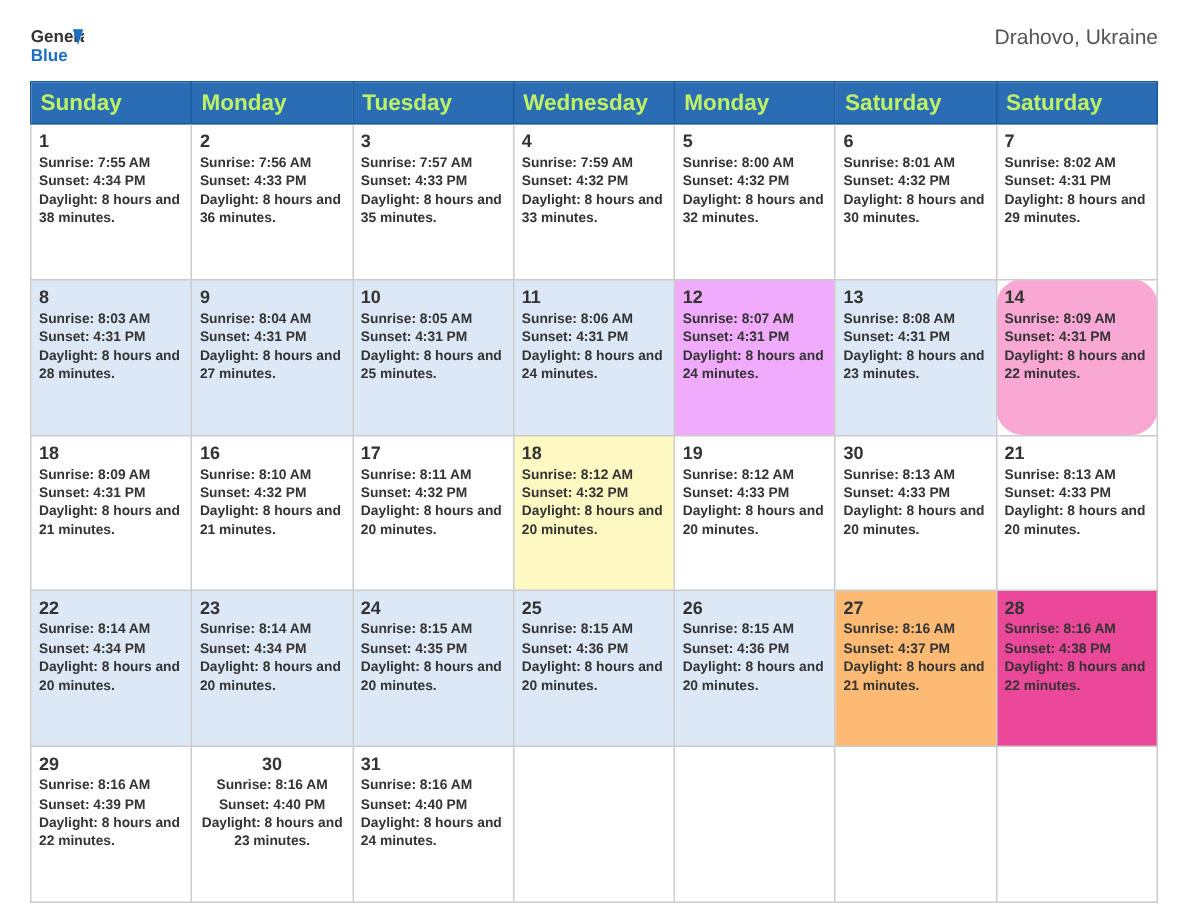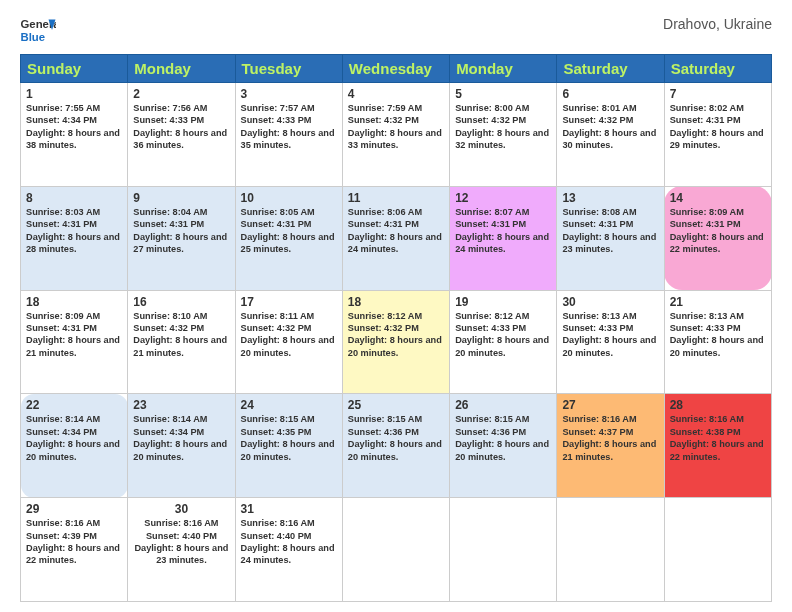--- a/index.html
+++ b/index.html
@@ -202,21 +202,21 @@
           <td style="background: rgb(255, 255, 255);">
             <span class="day-num">30</span>
             <div class="day-info">Sunrise: 8:13 AM<br>Sunset: 4:33 PM<br>Daylight: 8 hours and 20 minutes.</div>
           </td>
           <td style="background: rgb(255, 255, 255);">
             <span class="day-num">21</span>
             <div class="day-info">Sunrise: 8:13 AM<br>Sunset: 4:33 PM<br>Daylight: 8 hours and 20 minutes.</div>
           </td>
         </tr>
         <tr>
-          <td style="background: rgb(220, 232, 245); border-radius: 13px;">
+          <td style="background: rgb(220, 232, 245);">
             <span class="day-num">22</span>
             <div class="day-info">Sunrise: 8:14 AM<br>Sunset: 4:34 PM<br>Daylight: 8 hours and 20 minutes.</div>
           </td>
           <td style="background: rgb(220, 232, 245);">
             <span class="day-num">23</span>
             <div class="day-info">Sunrise: 8:14 AM<br>Sunset: 4:34 PM<br>Daylight: 8 hours and 20 minutes.</div>
           </td>
           <td style="background: rgb(220, 232, 245);">
             <span class="day-num">24</span>
             <div class="day-info">Sunrise: 8:15 AM<br>Sunset: 4:35 PM<br>Daylight: 8 hours and 20 minutes.</div>
@@ -226,21 +226,21 @@
             <div class="day-info">Sunrise: 8:15 AM<br>Sunset: 4:36 PM<br>Daylight: 8 hours and 20 minutes.</div>
           </td>
           <td style="background: rgb(220, 232, 245);">
             <span class="day-num">26</span>
             <div class="day-info">Sunrise: 8:15 AM<br>Sunset: 4:36 PM<br>Daylight: 8 hours and 20 minutes.</div>
           </td>
           <td style="background: #fdba74;">
             <span class="day-num">27</span>
             <div class="day-info">Sunrise: 8:16 AM<br>Sunset: 4:37 PM<br>Daylight: 8 hours and 21 minutes.</div>
           </td>
-          <td style="background: #ef4444;">
+          <td style="background: #ec4899;">
             <span class="day-num">28</span>
             <div class="day-info">Sunrise: 8:16 AM<br>Sunset: 4:38 PM<br>Daylight: 8 hours and 22 minutes.</div>
           </td>
         </tr>
         <tr>
           <td style="background: rgb(255, 255, 255);">
             <span class="day-num">29</span>
             <div class="day-info">Sunrise: 8:16 AM<br>Sunset: 4:39 PM<br>Daylight: 8 hours and 22 minutes.</div>
           </td>
           <td style="background: rgb(255, 255, 255); text-align: center;">

